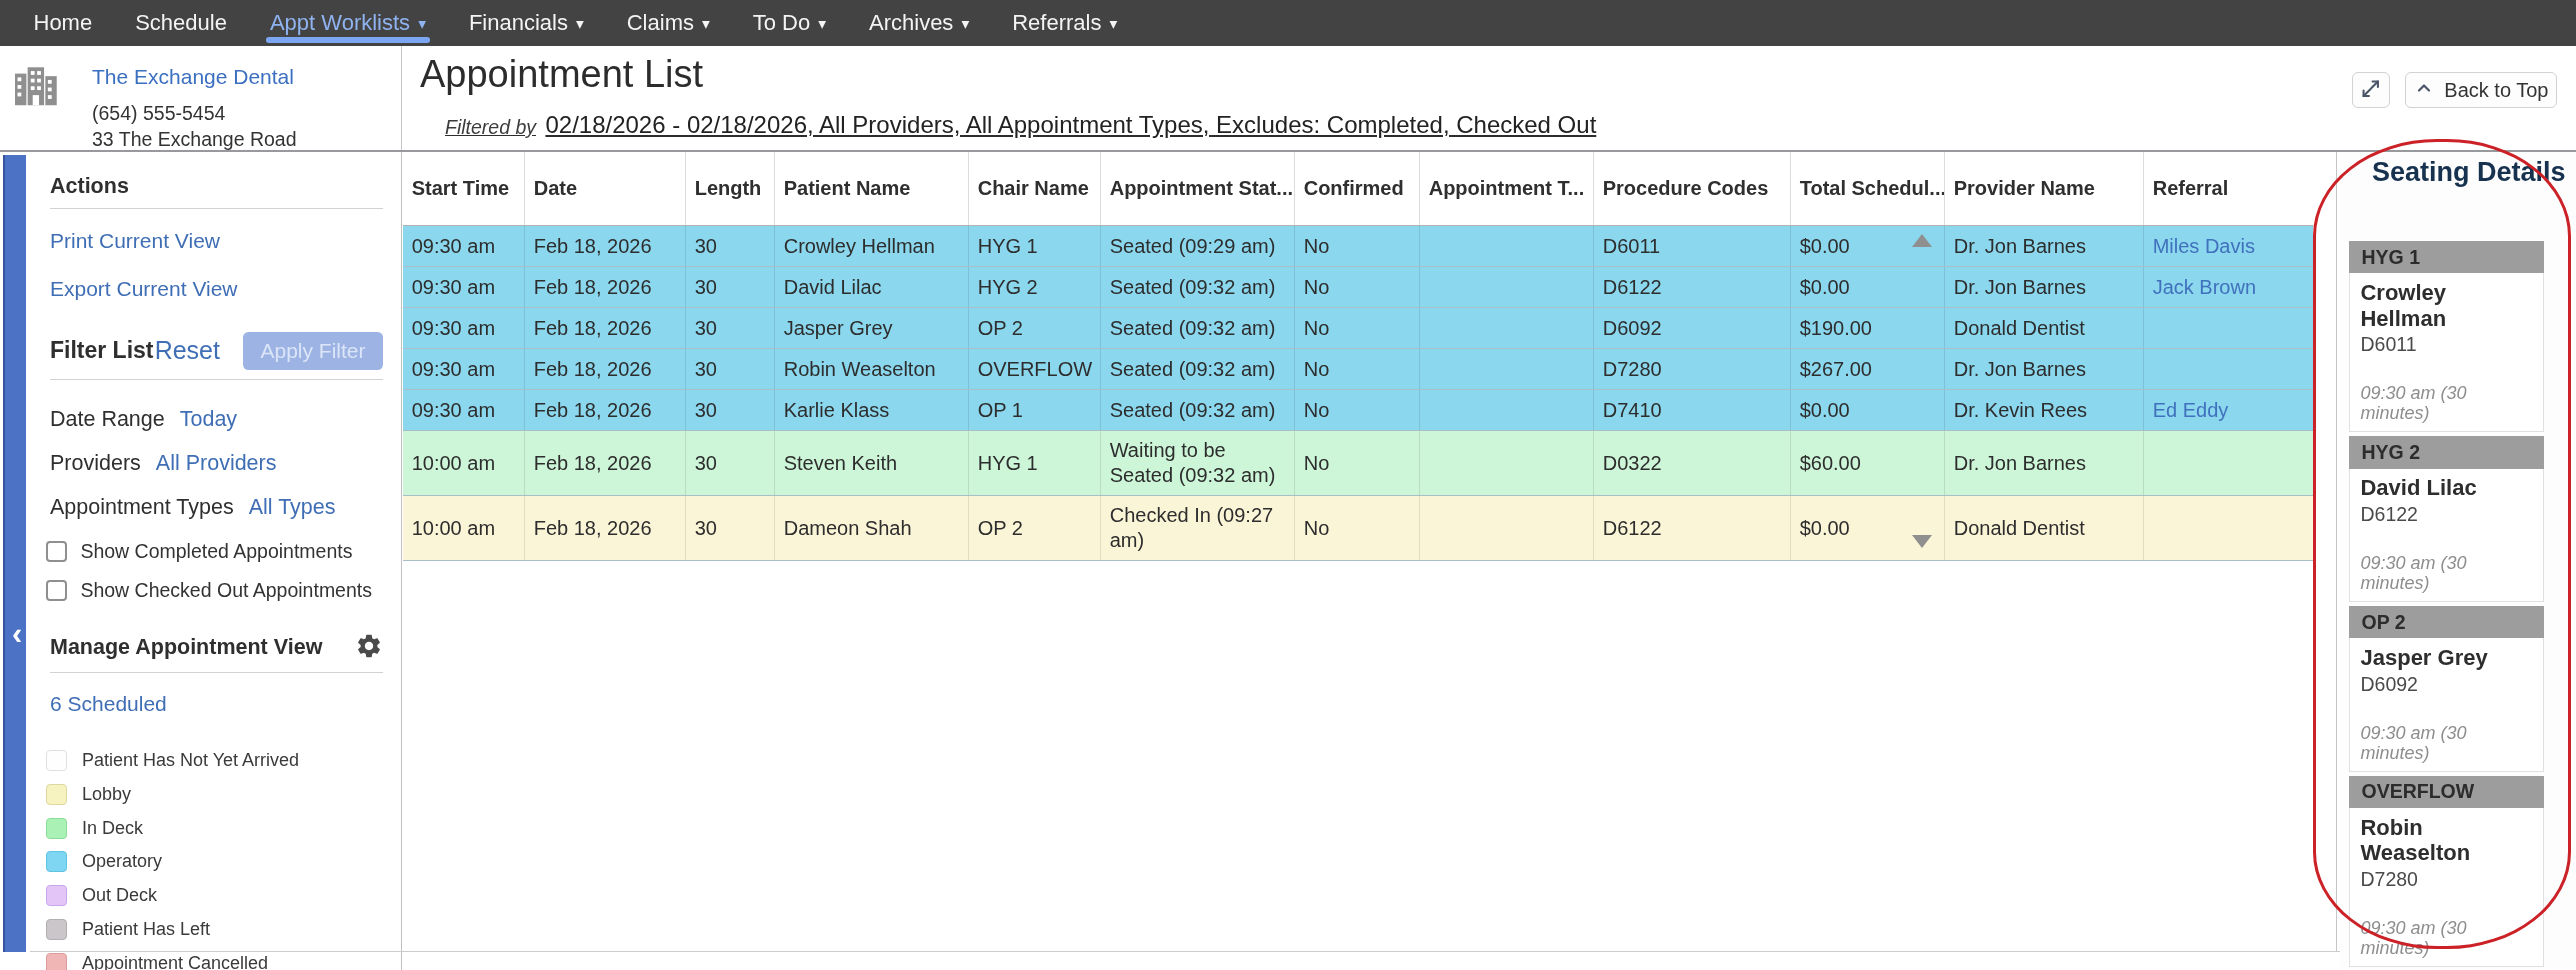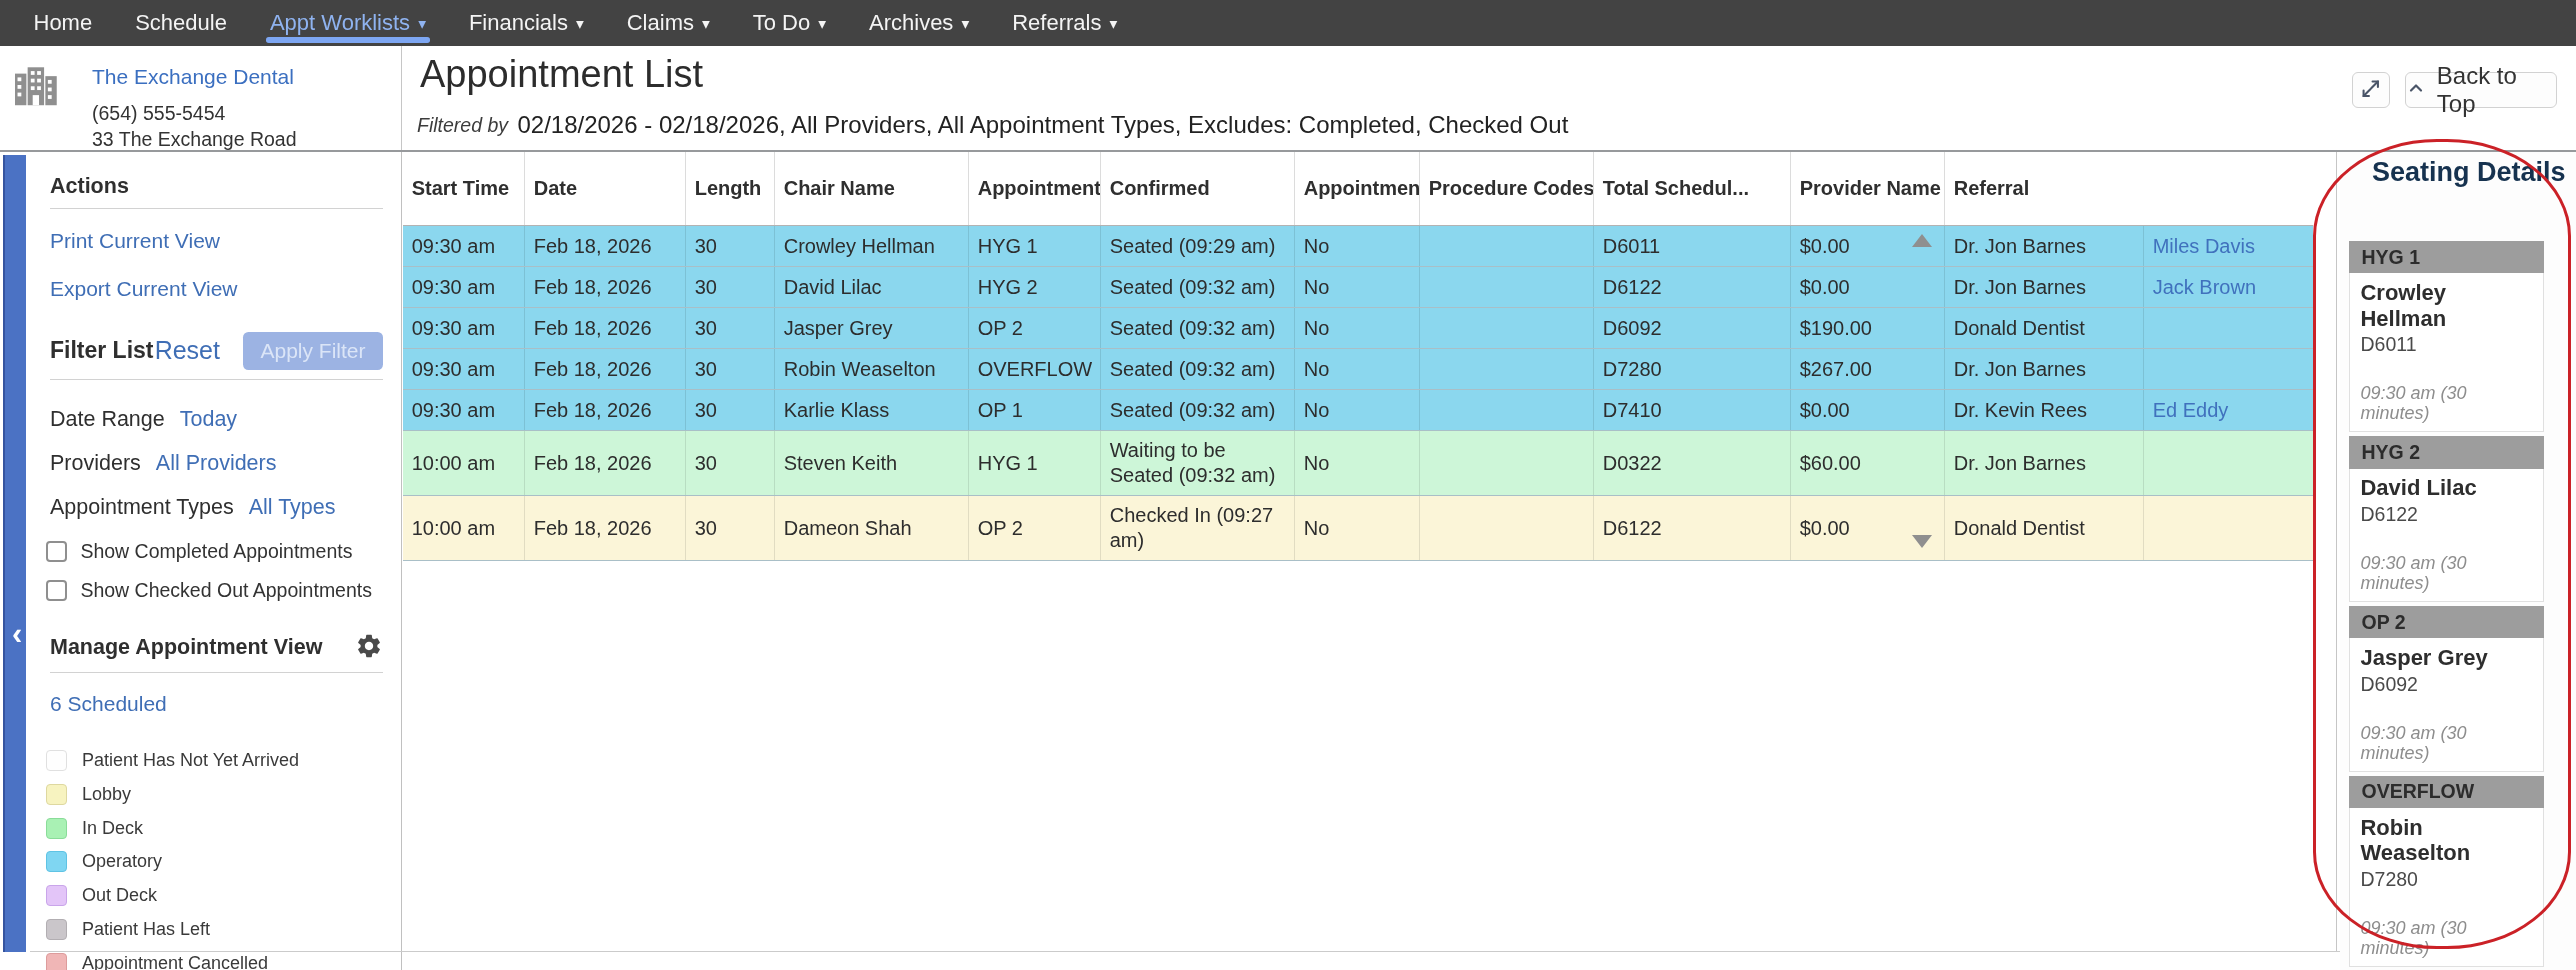--- a/index.html
+++ b/index.html
@@ -20,28 +20,28 @@
   
   .header { position:absolute; left:0; top:46px; width:2576px; height:106px;
     background:#fff; border-bottom:2px solid #97999c; z-index:4; }
   .practice-block { position:absolute; left:0; top:0; width:402px; height:100%;
     border-right:1.3px solid #c6c6c6; }
   .building-icon { position:absolute; left:15px; top:17.5px; }
   .practice-name { position:absolute; left:92px; top:19px; font-size:21px; color:#3b6fc0; cursor:pointer; }
   .practice-phone { position:absolute; left:92px; top:56px; font-size:19.5px; color:#333; }
   .practice-address { position:absolute; left:92px; top:82px; font-size:19.5px; color:#333; }
   .page-title { position:absolute; left:420px; top:6.7px; font-size:38px; font-weight:400; color:#2c2c2c; }
-  .filtered-line { position:absolute; left:417px; top:65px; display:flex; align-items:center; gap:9.4px; white-space:nowrap; }
+  .filtered-line { position:absolute; left:445px; top:65px; display:flex; align-items:flex-end; gap:9.4px; white-space:nowrap;text-decoration:underline; }
   .filtered-label { font-style:italic; font-size:19.5px; color:#3c3c3c; }
   .filtered-value { font-size:24px; color:#222; }
   .hdr-btn { position:absolute; top:26px; height:36px; background:#fdfdfd;
     border:1.3px solid #d2d2d2; border-radius:6px; display:flex; align-items:center;
     justify-content:center; cursor:pointer; color:#3f4753; }
   .expand-btn { right:186px; width:38px; }
-  .backtop-btn { right:19px; width:152px; gap:10.8px; font-size:24px; color:#333; }
+  .backtop-btn { right:19px; width:152px; gap:10.8px; font-size:20px; color:#333; }
   
   .main { position:absolute; left:0; top:152px; width:2576px; height:819px; }
   
   .sidebar { position:absolute; left:0; top:0; width:402px; height:819px;
     background:#fff; border-right:1.3px solid #c0c0c0; }
   .blue-strip { position:absolute; left:2.7px; top:2.7px; width:23px; height:797px;
     background:#4b72c4; border-left:2.7px solid #35549f; }
   .collapse-chevron { position:absolute; left:7.4px; top:463px; color:#fff; font-size:31px;
     font-weight:bold; cursor:pointer; line-height:31px; }
   .side-content { position:absolute; left:50px; top:0; width:333px; }
@@ -271,20 +271,21 @@
           </div>
         </div>
     </div>
   </aside>
 
   <div class="table-area">
     <div class="tgrid thead" id="thead">
         <div class="hcell">Start Time</div>
         <div class="hcell">Date</div>
         <div class="hcell">Length</div>
+        <div class="hcell">Patient Name</div>
         <div class="hcell">Chair Name</div>
         <div class="hcell">Appointment Stat...</div>
         <div class="hcell">Confirmed</div>
         <div class="hcell">Appointment T...</div>
         <div class="hcell">Procedure Codes</div>
         <div class="hcell">Total Schedul...</div>
         <div class="hcell">Provider Name</div>
         <div class="hcell">Referral</div>
       </div>
     <div id="tbody">

